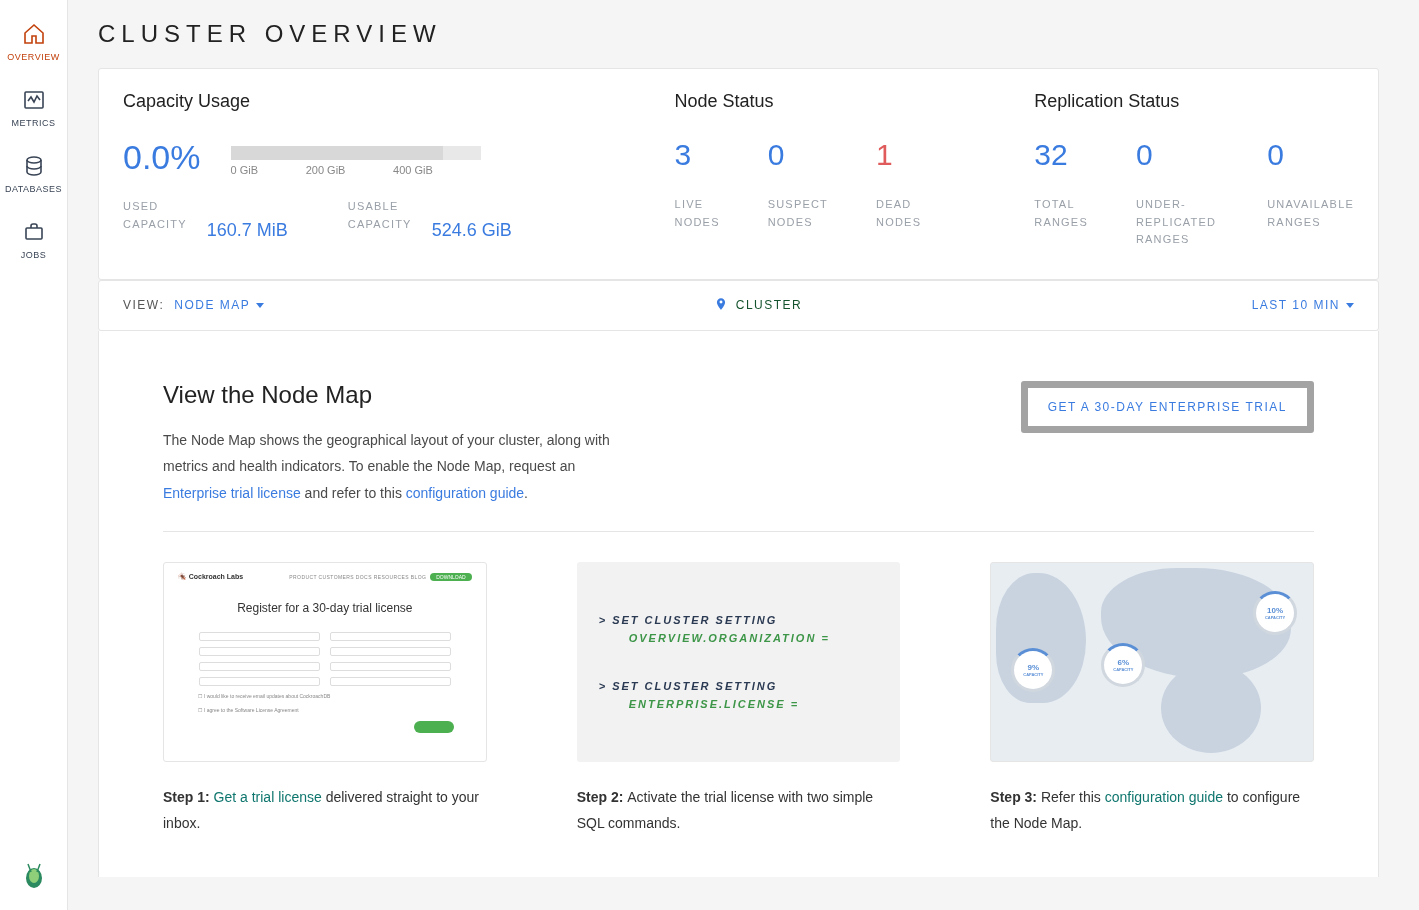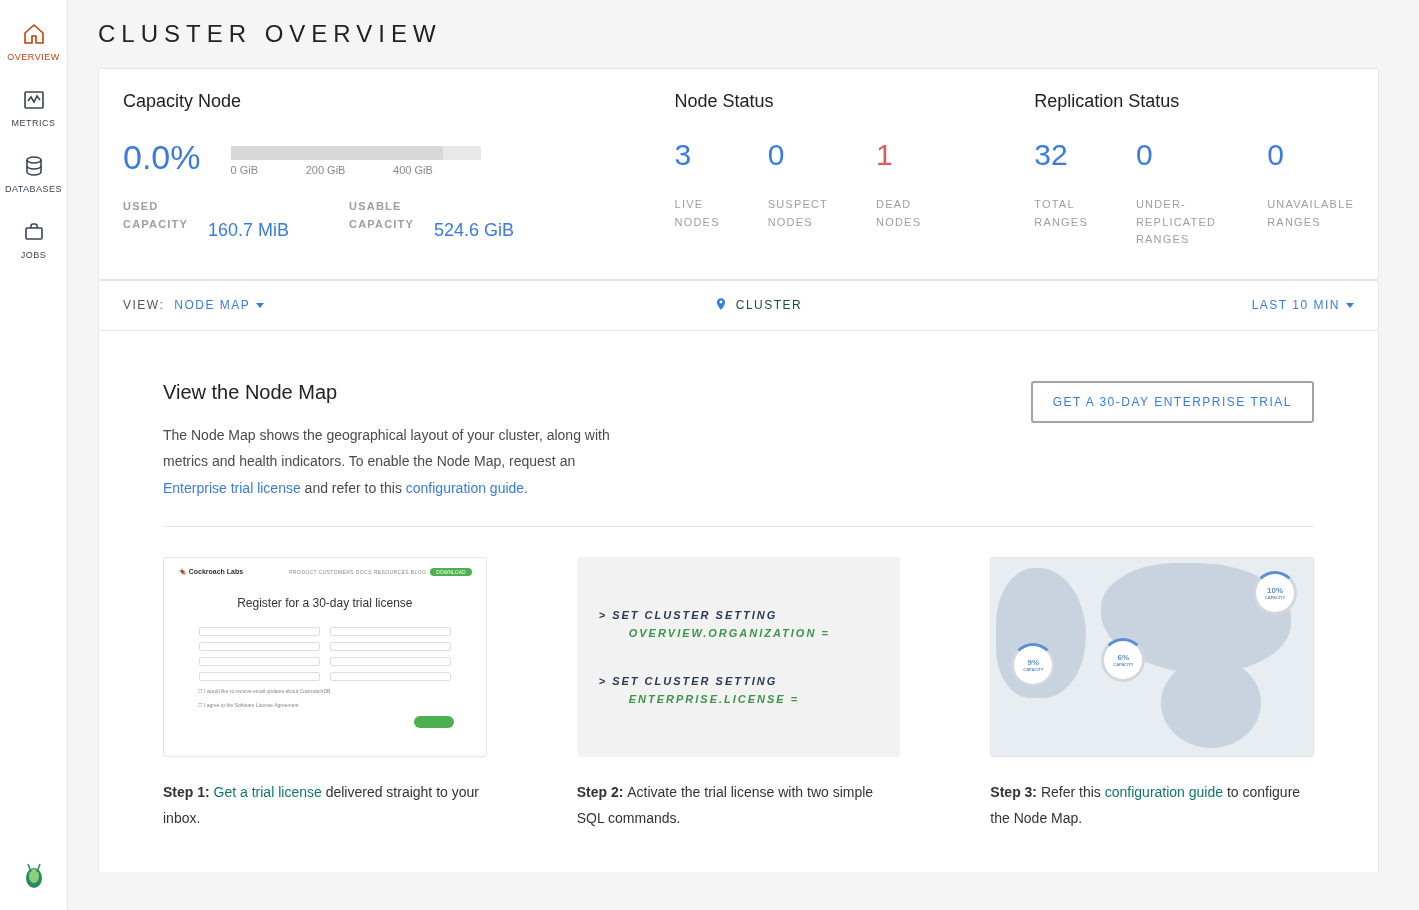--- a/index.html
+++ b/index.html
@@ -86,21 +86,21 @@
   width: 250px;
   position: relative;
 }
 .bar-ticks { display:flex; justify-content:space-between; width:250px; margin-top:4px; font-size:11px; color:#888; }
 .cap-subrow { display:flex; margin-top: 22px; gap: 20px; }
 .cap-block { }
 .cap-label {
   font-size: 11px;
   letter-spacing: 1.2px;
   color: #9aa0a8;
-  font-weight: 700;
+  font-weight: 400;
   line-height: 1.6;
 }
 .cap-value { font-size: 18px; color: #3a7be0; margin-top: 2px; }
 .node-row { display:flex; gap: 48px; }
 .stat-block { }
 .stat-big { font-size: 30px; color:#3a7be0; font-weight:400; line-height:1; }
 .stat-big.red { color: #e05c5c; }
 .stat-label {
   font-size: 11px;
   letter-spacing: 1.2px;
@@ -126,25 +126,25 @@
 .pin-icon svg { width:14px; height:14px; }
 .content-panel {
   margin-top: 0;
   border-top: none;
   padding: 50px 64px 40px 64px;
   background:#fff;
   border-left:1px solid #e5e5e5;
   border-right:1px solid #e5e5e5;
 }
 .nm-header { display:flex; justify-content:space-between; align-items:flex-start; gap:40px; }
-.nm-title { font-size: 20px; font-weight:500; color:#222; margin-bottom: 18px; }
+.nm-title { font-size: 24px; font-weight:500; color:#222; margin-bottom: 18px; }
 .nm-desc { font-size: 14px; line-height: 1.9; color: #4a4a4a; max-width: 460px; }
 .nm-desc a { color: #3a7be0; text-decoration:none;margin-top:31px; }
 .trial-btn {
-  border: 2px solid #a3a3a3;
+  border: 7px solid #a3a3a3;
   background: #fff;
   color: #3a7be0;
   font-size: 12px;
   letter-spacing: 1.5px;
   font-weight: 500;
   padding: 12px 20px;
   border-radius: 3px;
   cursor:pointer;
   white-space: nowrap;
 }
@@ -239,21 +239,21 @@
       </svg>
   </div>
 </nav>
 
 <main class="main">
   <h1 class="page-title">CLUSTER OVERVIEW</h1>
 
   <section class="panel stats-panel">
 
     <div class="stats-col" style="flex:1.6;">
-      <div class="stats-heading">Capacity Node</div>
+      <div class="stats-heading">Capacity Usage</div>
       <div class="capacity-row">
         <div class="big-value">0.0%</div>
         <div class="bar-wrap">
           <div class="bar"></div>
           <div class="bar-ticks">
             <span>0 GiB</span>
             <span>200 GiB</span>
             <span>400 GiB</span>
             <span></span>
           </div>
@@ -406,21 +406,21 @@
           <div class="map-blob" style="top:5px;left:110px;width:190px;height:110px; border-radius:40% 50% 45% 55%;"></div>
           <div class="map-blob" style="top:100px;left:170px;width:100px;height:90px; border-radius:50%;"></div>
           <div class="map-gauge" style="top:85px;left:20px;">
               <span>9%</span>
               <span class="map-mini">CAPACITY</span>
             </div>
           <div class="map-gauge" style="top:80px;left:110px;">
               <span>6%</span>
               <span class="map-mini">CAPACITY</span>
             </div>
-          <div class="map-gauge" style="top:13px;right:16px;">
+          <div class="map-gauge" style="top:28px;right:16px;">
               <span>10%</span>
               <span class="map-mini">CAPACITY</span>
             </div>
         </div>
         <p class="step-text">
           <strong>Step 3: </strong><span>Refer this </span><a href="#">configuration guide</a><span> to configure the Node Map.</span>
         </p>
       </div>
     </div>
   </section>

